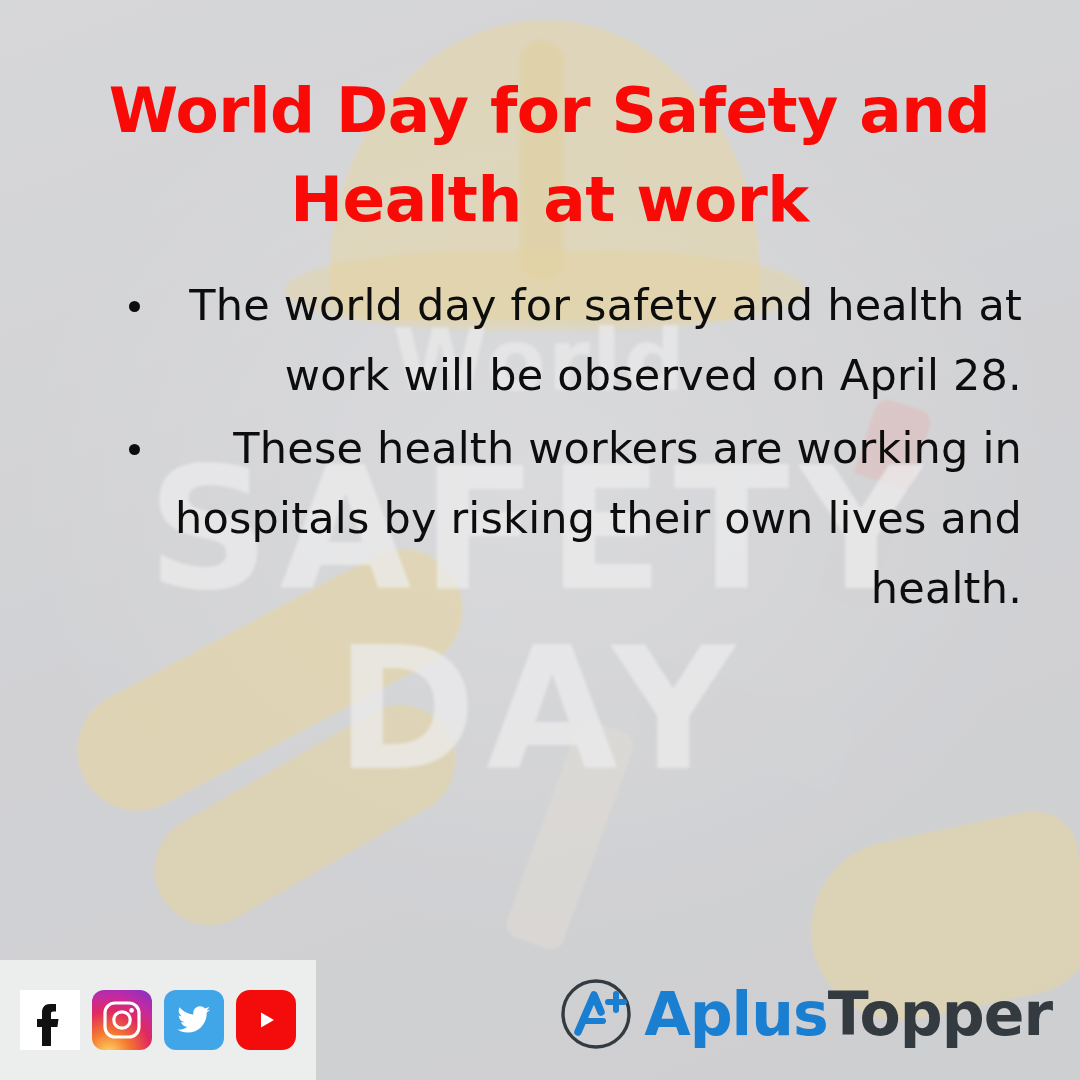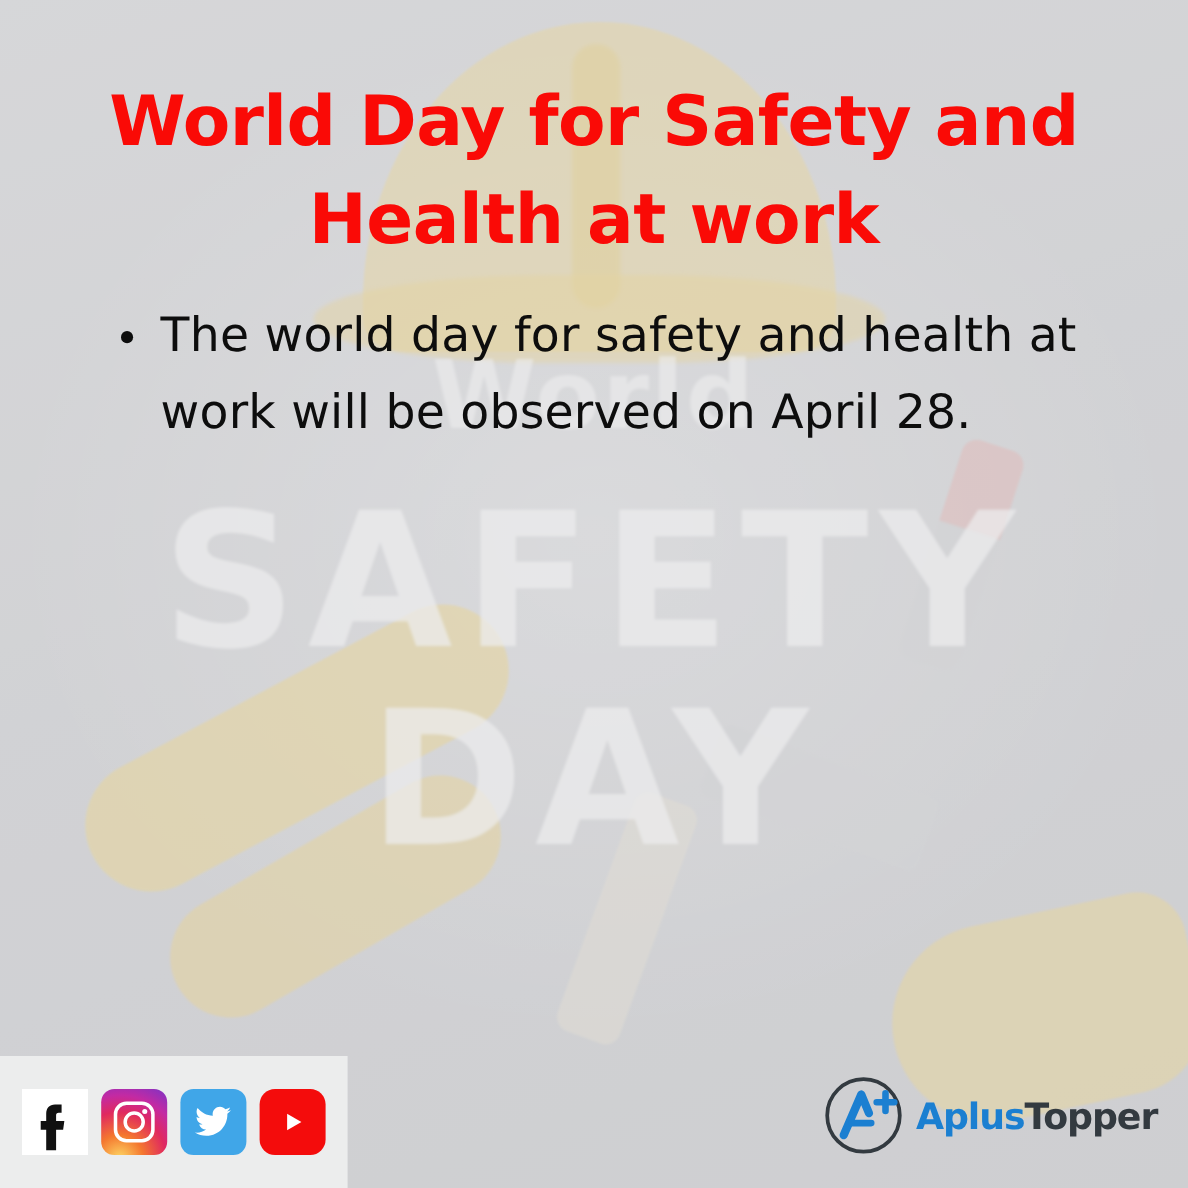--- a/index.html
+++ b/index.html
@@ -169,20 +169,21 @@
     position: absolute;
     inset: 0;
     background: rgba(214,215,217,0.45);
   }
 
   
   .content {
     position: relative;
     z-index: 5;
     padding: 0;
+    margin-left: 19px;
   }
   .title {
     margin: 0;
     padding: 66px 80px 0 80px;
     text-align: center;
     color: #fa0a06;
     font-family: "DejaVu Sans", sans-serif;
     font-weight: bold;
     font-size: 63px;
     line-height: 1.42;
@@ -195,20 +196,21 @@
   }
   .bullets li {
     position: relative;
     color: #0d0d0d;
     font-family: "DejaVu Sans", sans-serif;
     font-size: 43px;
     line-height: 1.62;
     letter-spacing: 0.2px;
     margin-bottom: 4px;
     padding-left: 38px;
+    text-align: right;
   }
   .bullets li::before {
     content: "";
     position: absolute;
     left: 2px;
     top: 30px;
     width: 11px;
     height: 11px;
     background: #0d0d0d;
     border-radius: 50%;
@@ -255,21 +257,21 @@
     gap: 10px;
     z-index: 6;
   }
   .brand-mark {
     position: relative;
     width: 76px;
     height: 76px;
   }
   .brand-text {
     font-family: "DejaVu Sans", sans-serif;
-    font-size: 33px;
+    font-size: 60px;
     font-weight: bold;
     letter-spacing: -1px;
   }
   .brand-text .aplus { color: #1b7fd1; }
   .brand-text .topper { color: #333a40; }
 </style>
 </head>
 <body>
 
 <div class="poster">
@@ -289,20 +291,21 @@
     <div class="bg-word w-safety">SAFETY</div>
     <div class="bg-word w-day">DAY</div>
     <div class="bg-haze"></div>
   </div>
 
   <div class="content">
     <h1 class="title">World Day for Safety and Health at work</h1>
 
     <ul class="bullets">
       <li>The world day for safety and health at work will be observed on April 28.</li>
+      <li>These health workers are working in hospitals by risking their own lives and health.</li>
     </ul>
   </div>
 
   <div class="social-bar">
     <div class="social-icon ic-fb">
       <svg width="52" height="52" viewBox="0 0 52 52" aria-hidden="true">
         <path d="M32 10h-6c-5 0-8 3.2-8 8.4V25h-5v8h5v19h9V33h6.4l1.1-8H27v-5.2c0-1.4.6-2.3 2.4-2.3H32V10z" fill="#111"></path>
       </svg>
     </div>
     <div class="social-icon ic-ig">

